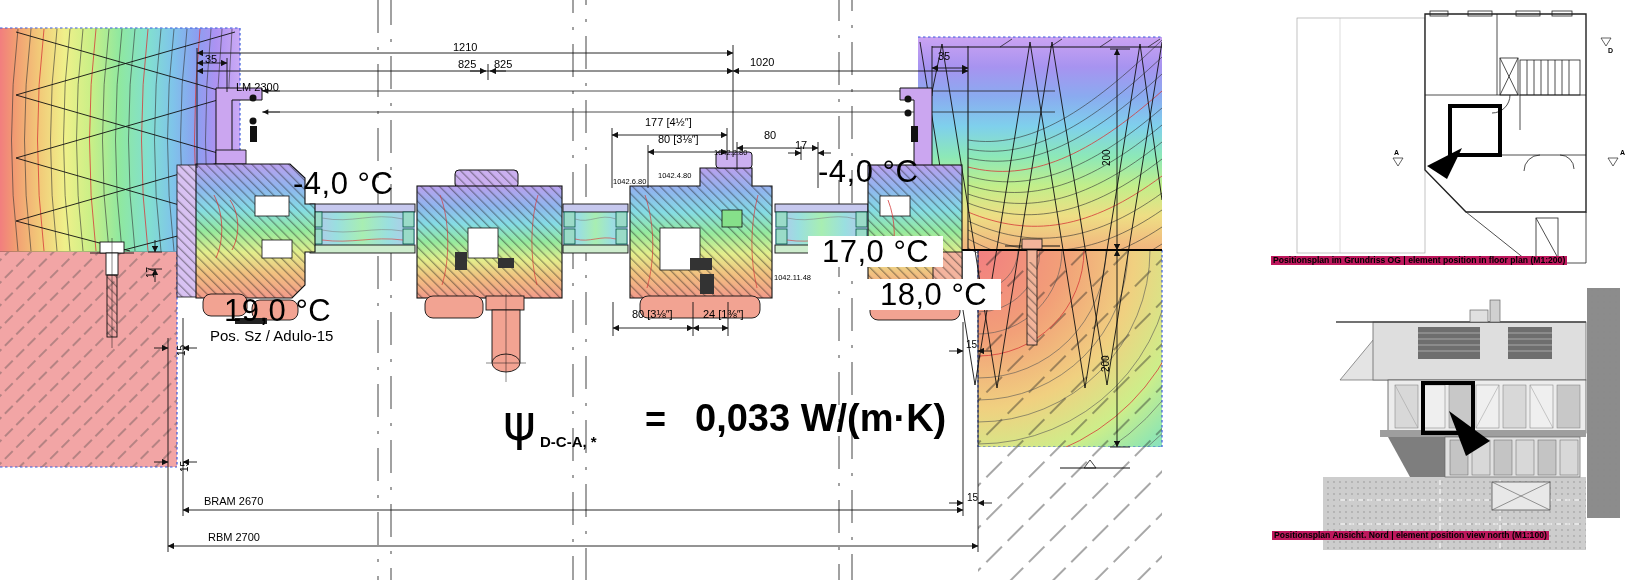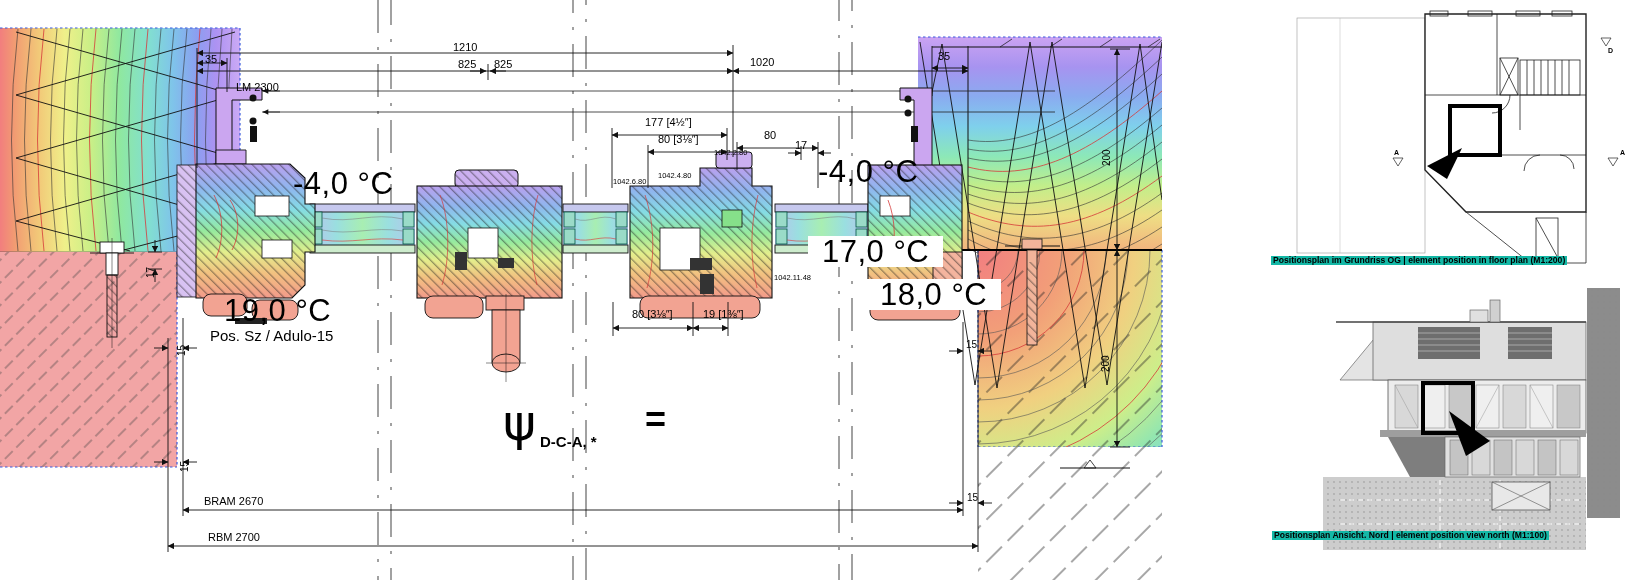--- a/index.html
+++ b/index.html
@@ -5,21 +5,21 @@
   html,body{margin:0;padding:0;background:#fff}
   .stage{position:relative;width:1646px;height:580px;background:#fff;overflow:hidden;
          font-family:"Liberation Sans",sans-serif;color:#000}
   .stage svg{position:absolute;left:0;top:0}
   .lbl{position:absolute;white-space:nowrap;line-height:1;color:#000}
   .dim{font-size:11px}
   .dim10{font-size:10px}
   .tiny{font-size:7.5px}
   .temp{font-size:31px;letter-spacing:.5px}
   .pos{font-size:15px}
-  .cap{font-size:8.6px;font-weight:bold;background:#14b8a6;padding:0 2px}
+  .cap{font-size:8.6px;font-weight:bold;background:#be185d;padding:0 2px}
   .mark{font-size:7px;font-weight:bold}
   .rot{transform:rotate(-90deg);transform-origin:left top}
   .f-psi{font-size:50px;font-family:"DejaVu Sans",sans-serif}
   .f-sub{font-size:15px;font-weight:bold}
   .f-eq{font-size:36px;font-weight:bold}
   .f-val{font-size:38px;font-weight:bold}
   .wbg{background:#fff;padding:0 14px}
 </style>
 </head>
 <body>
@@ -519,25 +519,26 @@
 <div class="lbl tiny" style="left:774px;top:274px">1042.11.48</div>
 
 <div class="lbl temp" style="left:293px;top:168px">-4,0 °C</div>
 <div class="lbl temp" style="left:818px;top:156px">-4,0 °C</div>
 <div class="lbl temp wbg" style="left:808px;top:236px">17,0 °C</div>
 <div class="lbl temp wbg" style="left:866px;top:279px">18,0 °C</div>
 <div class="lbl temp" style="left:224px;top:295px">19,0 °C</div>
 <div class="lbl pos" style="left:210px;top:328px">Pos. Sz / Adulo-15</div>
 
 <div class="lbl dim" style="left:632px;top:309px">80 [3⅛″]</div>
-<div class="lbl dim" style="left:703px;top:309px">19 [1⅜″]</div>
+<div class="lbl dim" style="left:703px;top:309px">24 [1⅜″]</div>
 
 <div class="lbl f-psi" style="left:503px;top:398px">ψ</div>
 <div class="lbl f-sub" style="left:540px;top:434px">D-C-A, *</div>
 <div class="lbl f-eq" style="left:645px;top:402px">=</div>
+<div class="lbl f-val" style="left:695px;top:399px">0,033 W/(m·K)</div>
 
 <div class="lbl dim" style="left:204px;top:496px">BRAM 2670</div>
 <div class="lbl dim" style="left:208px;top:532px">RBM 2700</div>
 
 <div class="lbl dim10 rot" style="left:146px;top:278px">17</div>
 <div class="lbl dim10 rot" style="left:177px;top:356px">15</div>
 <div class="lbl dim10 rot" style="left:180px;top:472px">15</div>
 <div class="lbl dim10" style="left:966px;top:340px">15</div>
 <div class="lbl dim10" style="left:967px;top:493px">15</div>
 <div class="lbl dim" style="left:938px;top:51px">35</div>

